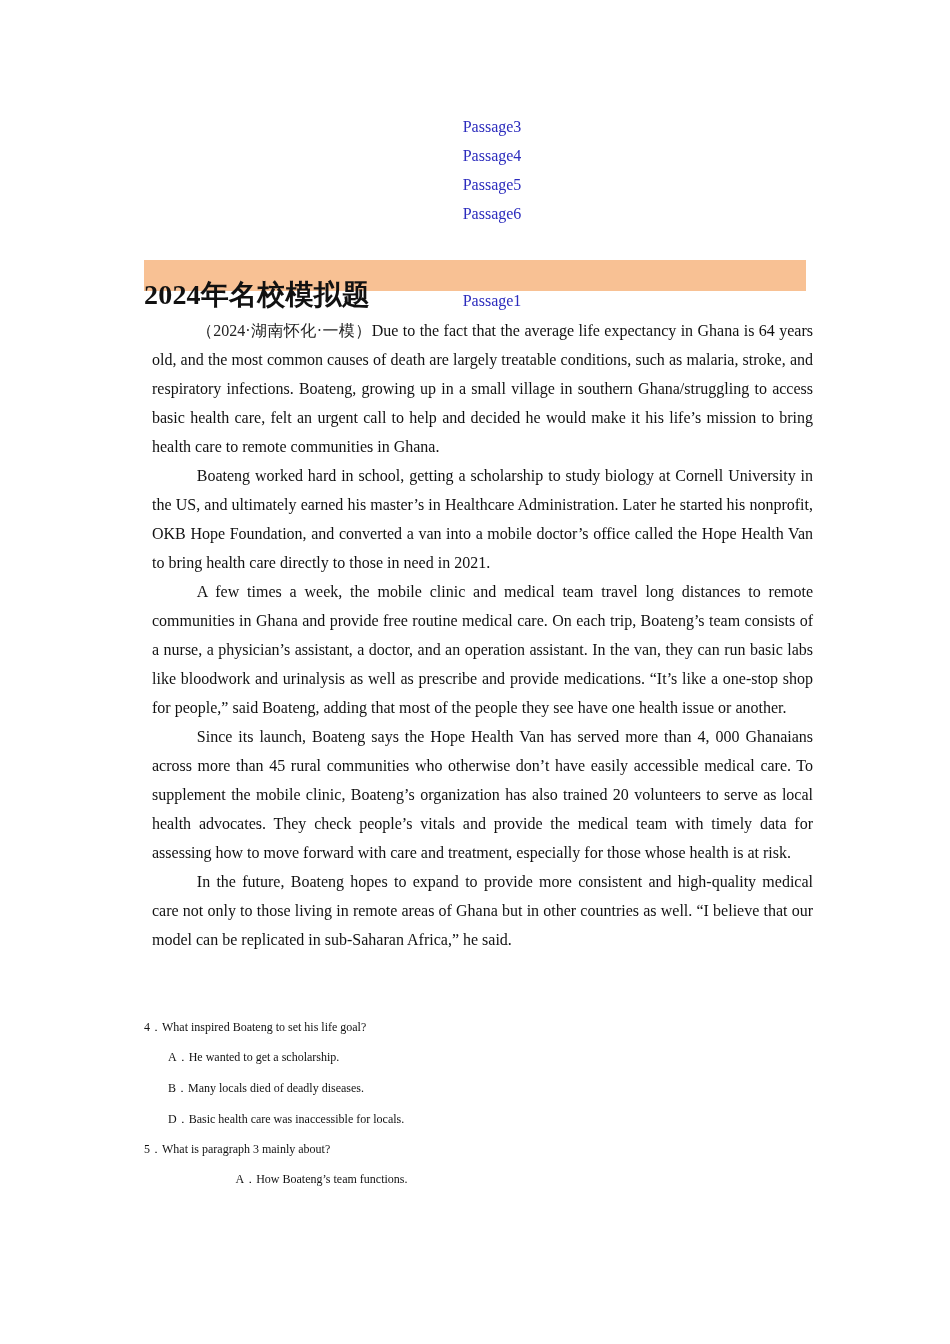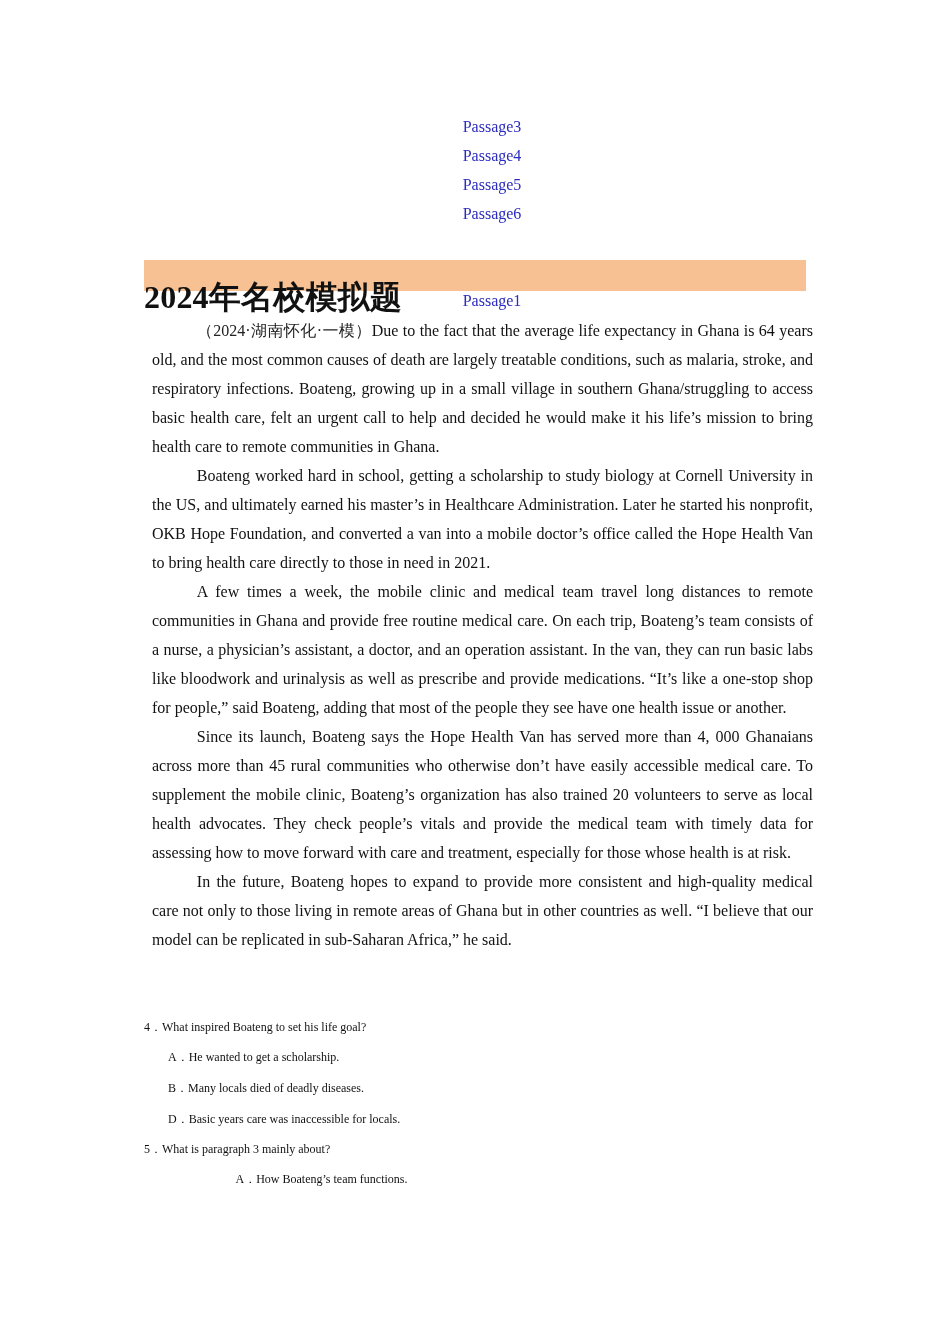--- a/index.html
+++ b/index.html
@@ -15,21 +15,21 @@
     .toc-link {
       display: block; font-size: 16px; line-height: 29px;
       color: #2b2bbd; text-decoration: none;
     }
     .banner {
       position: absolute; left: 144px; top: 260px; width: 662px; height: 31px;
       background: #f8c194;
     }
     .banner-title {
       position: absolute; left: 0; top: 1px;
-      font-size: 32px; font-weight: bold; line-height: 30px; color: #111;
+      font-size: 28px; font-weight: bold; line-height: 30px; color: #111;
       font-family: "Liberation Serif", "DejaVu Serif", serif;
       letter-spacing: 0.2px;
     }
     .passage-label {
       position: absolute; left: 0; width: 984px; top: 289px;
       text-align: center; font-size: 16px; line-height: 24px;
       color: #2b2bbd; text-decoration: none;
     }
     .article {
       position: absolute; left: 152px; top: 316px; width: 661px;
@@ -72,21 +72,21 @@
   <p>Since its launch, Boateng says the Hope Health Van has served more than 4, 000 Ghanaians across more than 45 rural communities who otherwise don’t have easily accessible medical care. To supplement the mobile clinic, Boateng’s organization has also trained 20 volunteers to serve as local health advocates. They check people’s vitals and provide the medical team with timely data for assessing how to move forward with care and treatment, especially for those whose health is at risk.</p>
   <p>In the future, Boateng hopes to expand to provide more consistent and high-quality medical care not only to those living in remote areas of Ghana but in other countries as well. “I believe that our model can be replicated in sub-Saharan Africa,” he said.</p>
 </article>
 
 <section class="questions">
   <div>
     <div class="q-stem">4．What inspired Boateng to set his life goal?</div>
     <div class="q-options">
       <span class="q-opt">A．He wanted to get a scholarship.</span>
       <span class="q-opt">B．Many locals died of deadly diseases.</span>
-      <span class="q-opt">D．Basic years care was inaccessible for locals.</span>
+      <span class="q-opt">D．Basic health care was inaccessible for locals.</span>
     </div>
   </div>
   <div>
     <div class="q-stem">5．What is paragraph 3 mainly about?</div>
     <div class="q-options q-row">
       <span class="q-opt">A．How Boateng’s team functions.</span>
     </div>
   </div>
 </section>
 

